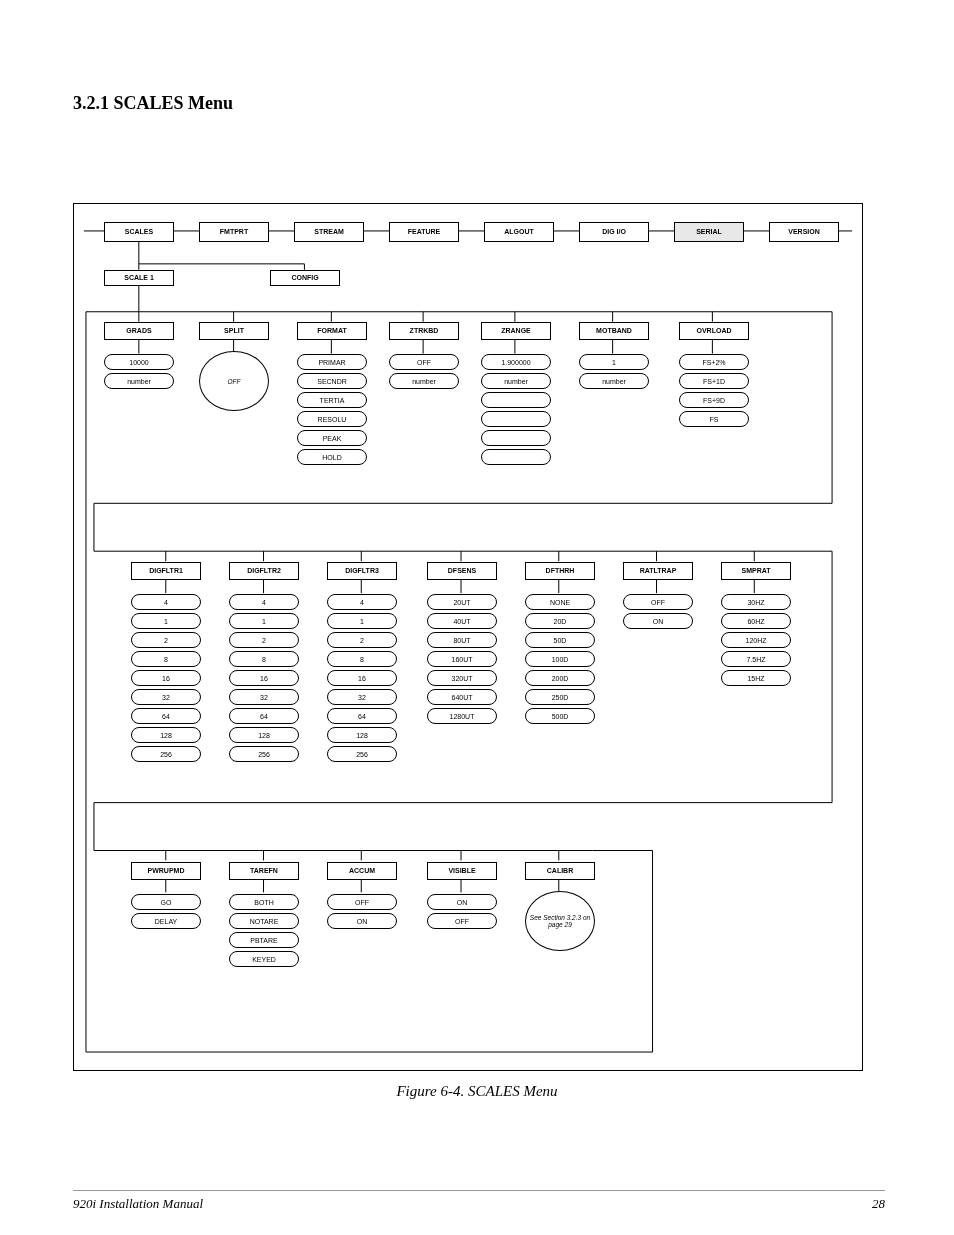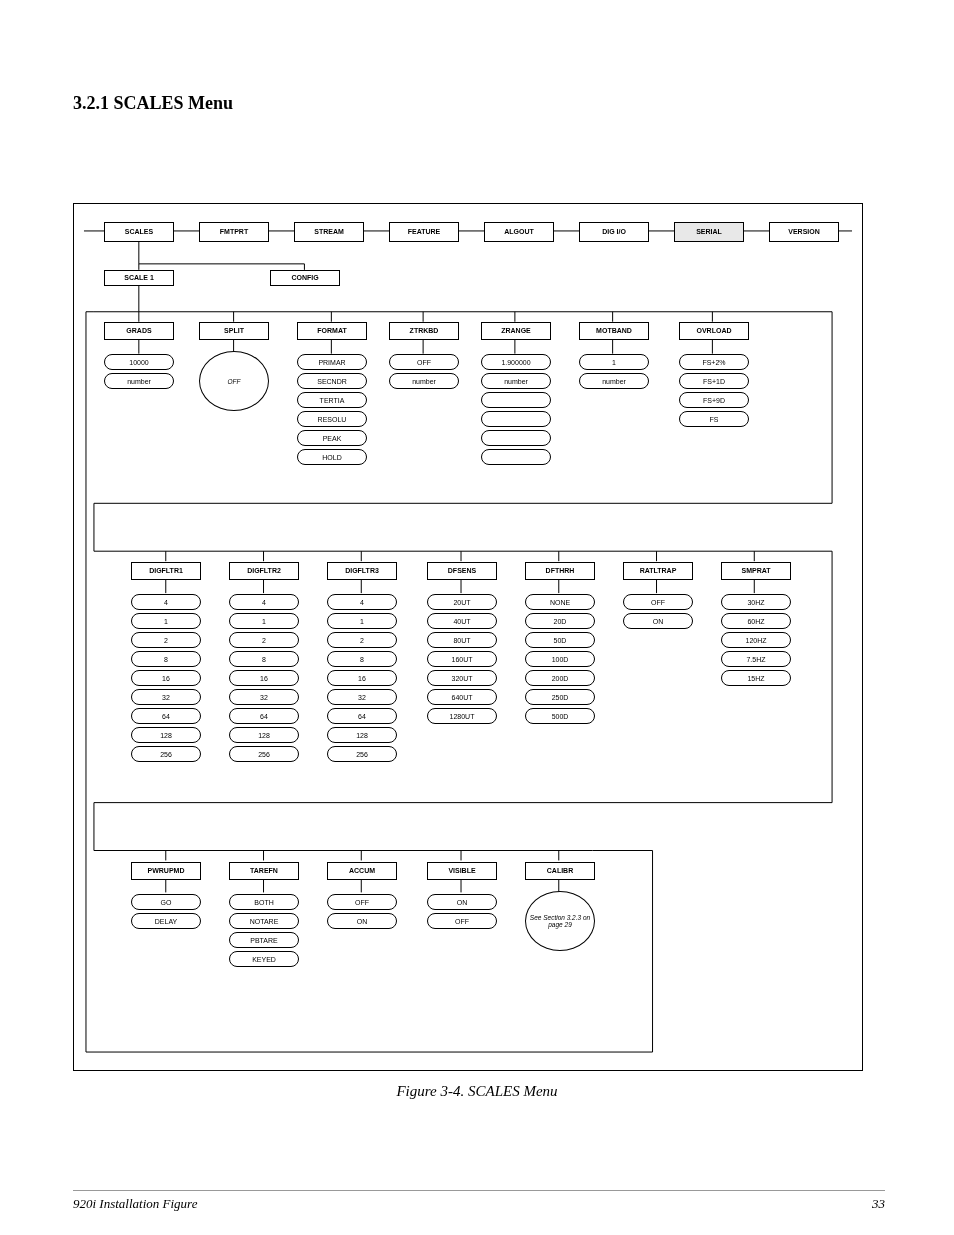--- a/index.html
+++ b/index.html
@@ -335,17 +335,17 @@
     <div class="pill" style="left:155px; top:728px; width:70px; height:16px">PBTARE</div>
     <div class="pill" style="left:155px; top:747px; width:70px; height:16px">KEYED</div>
     <div class="pill" style="left:253px; top:690px; width:70px; height:16px">OFF</div>
     <div class="pill" style="left:253px; top:709px; width:70px; height:16px">ON</div>
     <div class="pill" style="left:353px; top:690px; width:70px; height:16px">ON</div>
     <div class="pill" style="left:353px; top:709px; width:70px; height:16px">OFF</div>
     <div class="circle" style="left:451px; top:687px; width:70px; height:60px">See Section 3.2.3 on page 29</div>
 
   </div>
 
-  <div class="caption">Figure 3-4. SCALES Menu</div>
+  <div class="caption">Figure 6-4. SCALES Menu</div>
   <div class="footer-rule"></div>
-  <div class="footer-left">920i Installation Figure</div>
-  <div class="footer-right">33</div>
+  <div class="footer-left">920i Installation Manual</div>
+  <div class="footer-right">28</div>
 </div>
 
 </body></html>

